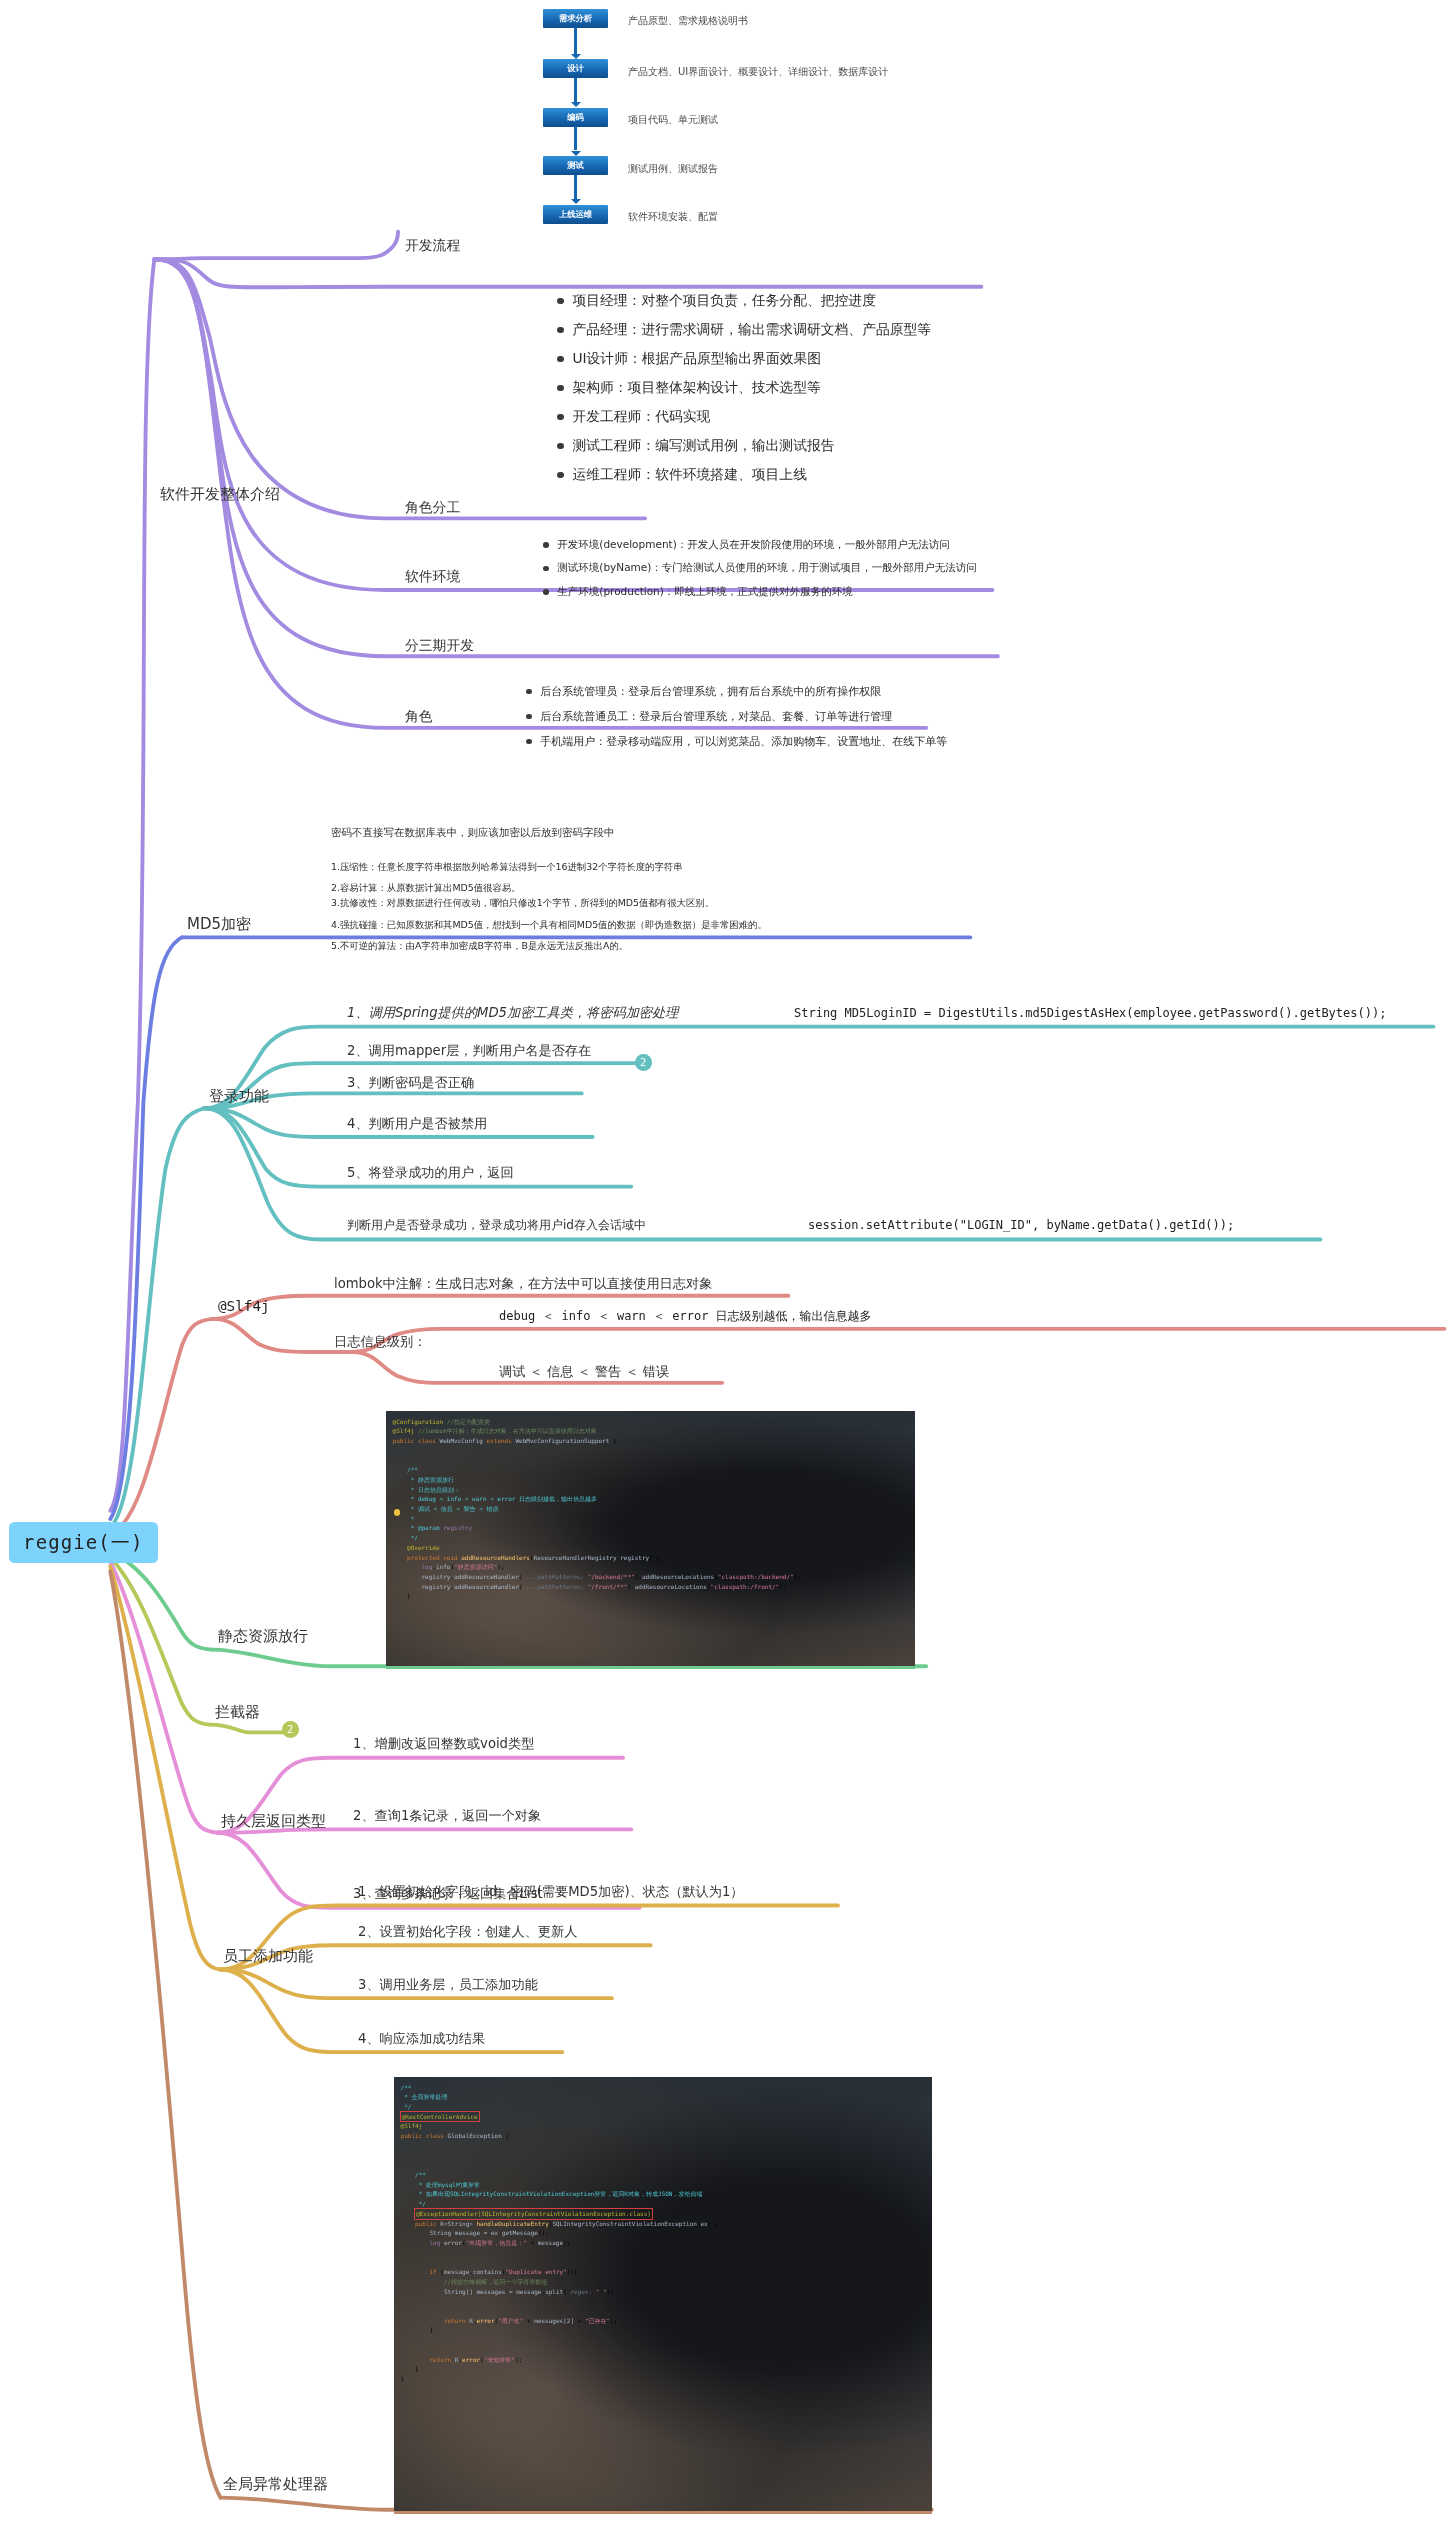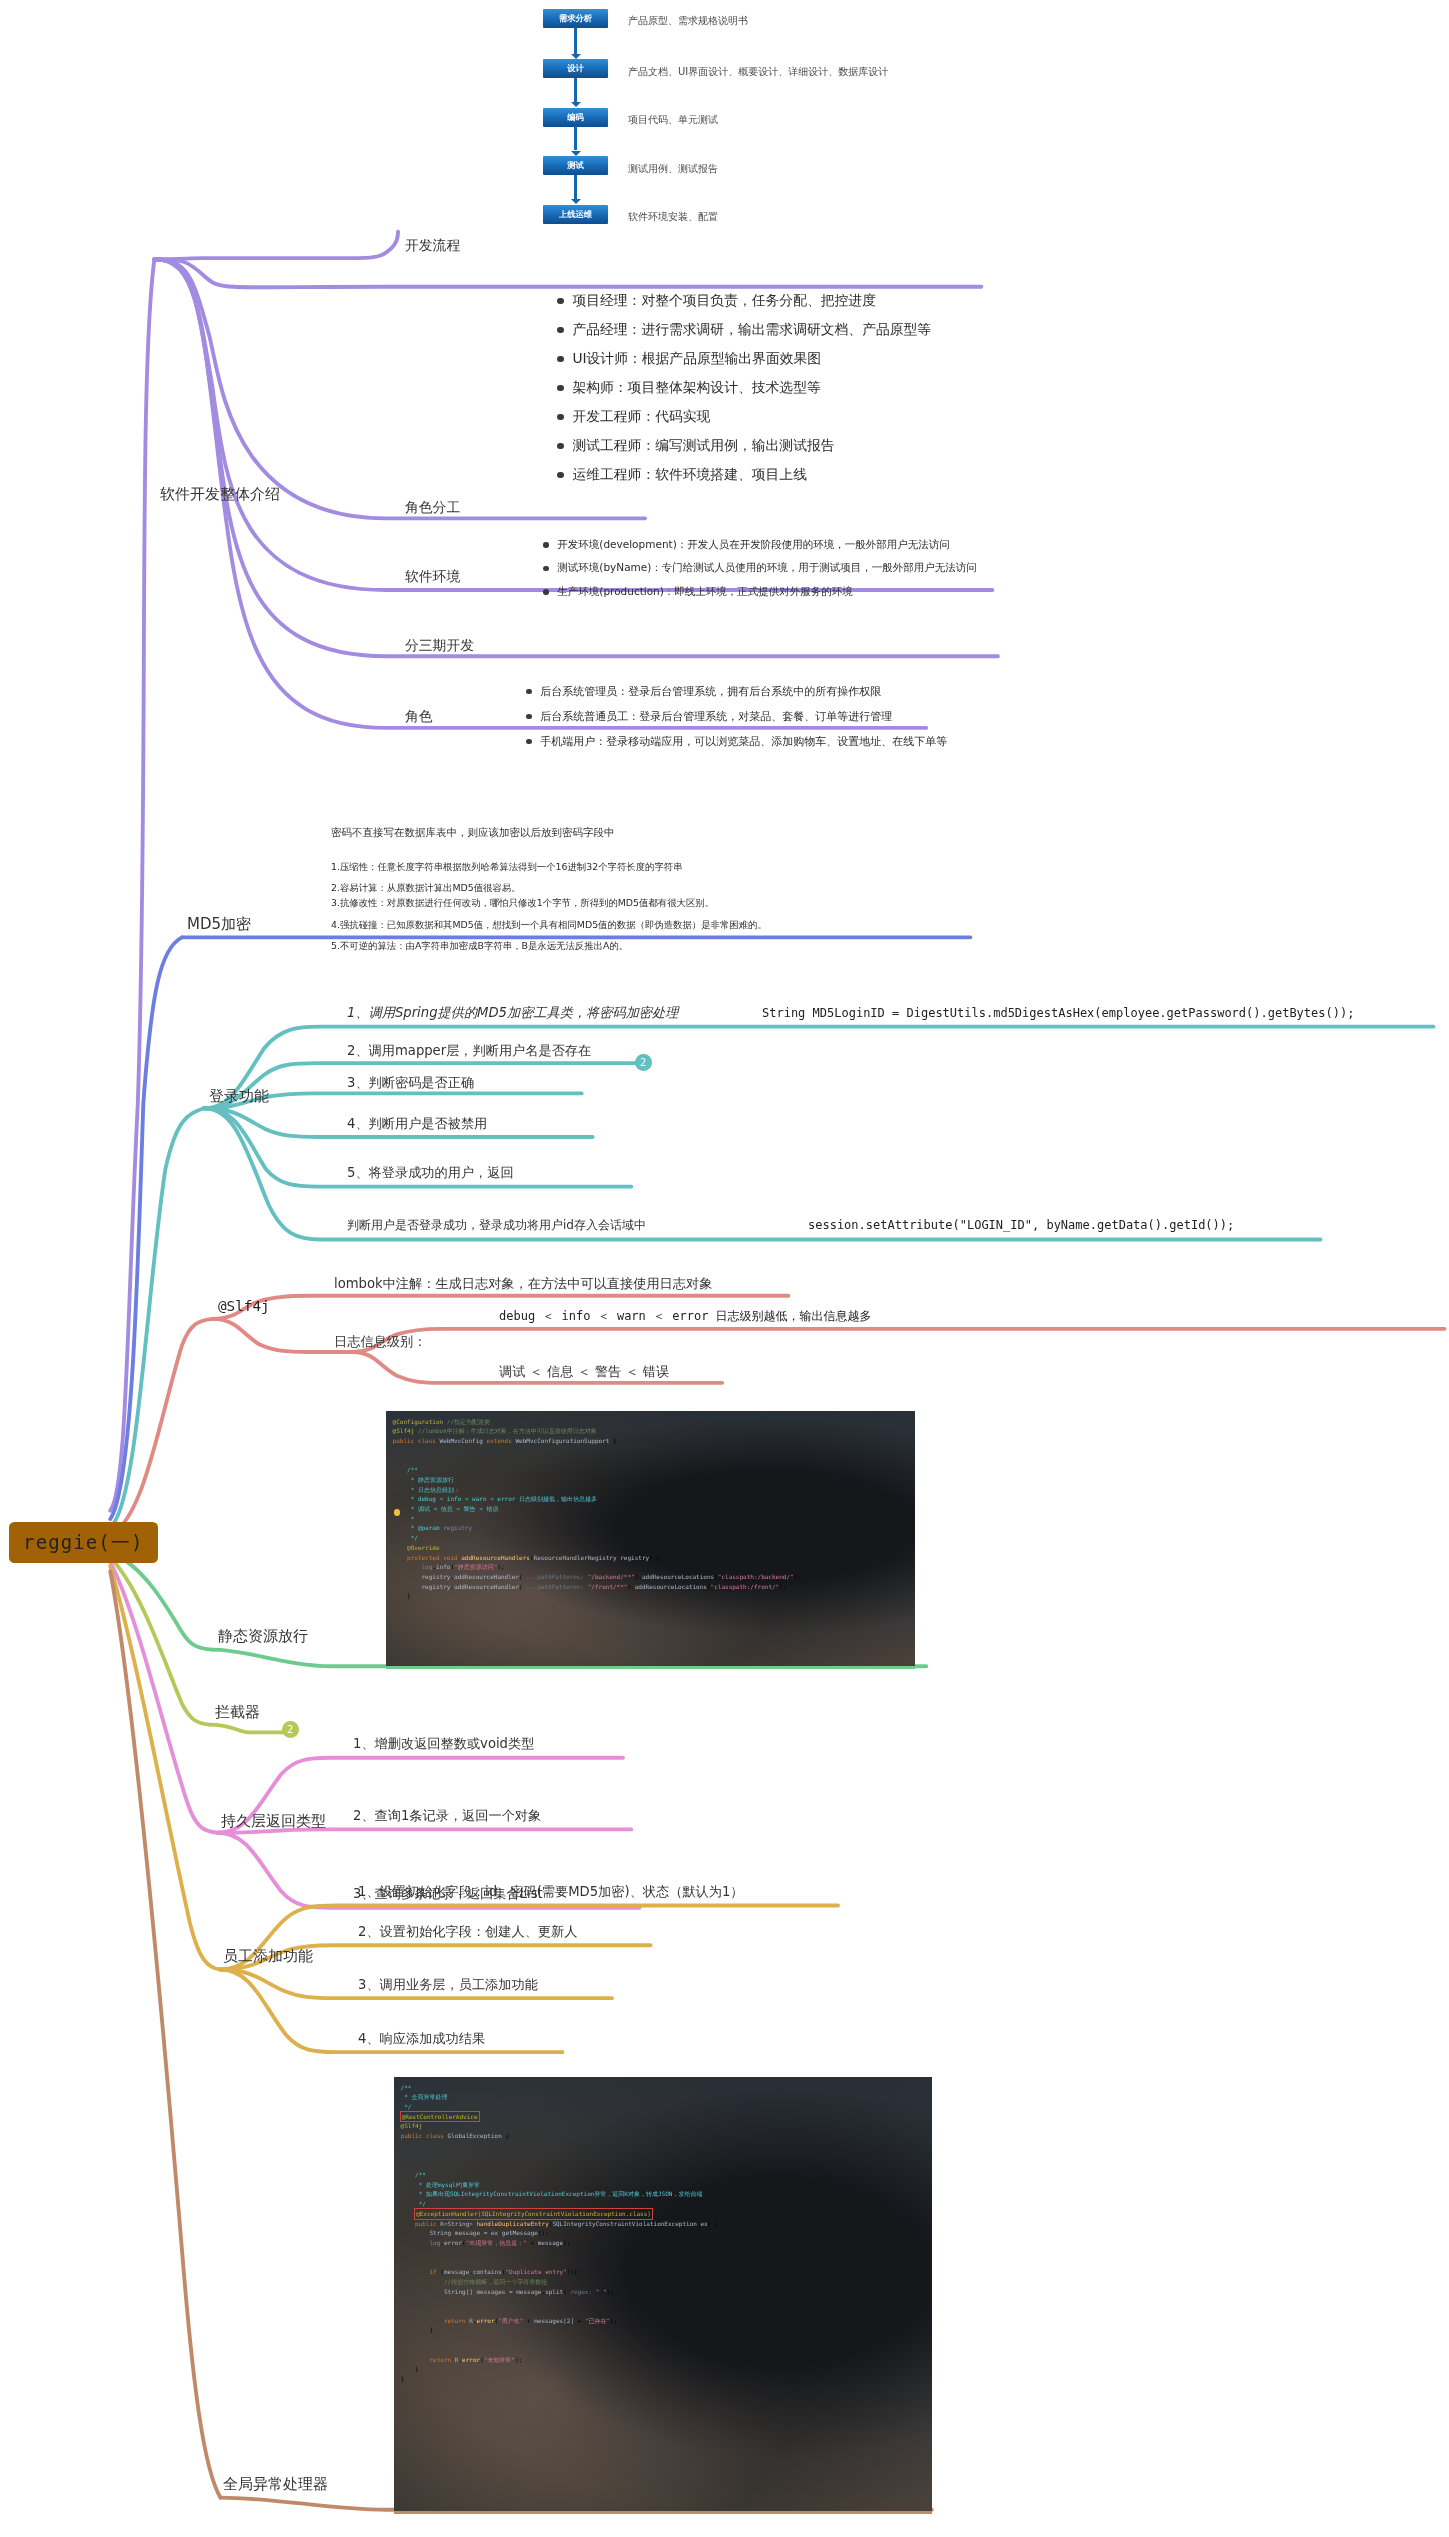--- a/index.html
+++ b/index.html
@@ -1,21 +1,21 @@
 <!DOCTYPE html>
 <html style="font-size:8.8px"><head>
 <meta charset="utf-8">
 <style>
   html,body{margin:0;padding:0;background:#fff;}
   body{font-family:"Liberation Sans","DejaVu Sans",sans-serif;}
   #canvas{position:relative;width:1450px;height:2538px;background:#fff;overflow:hidden;}
   #links{position:absolute;left:0;top:0;width:1450px;height:2538px;pointer-events:none;}
 
   .node{position:absolute;white-space:nowrap;color:#1f1f1f;}
-  .root{background:#a16207;border-radius:5.5px;padding:7.7px 14.3px;font-size:19px;
+  .root{background:#7dd3fc;border-radius:5.5px;padding:7.7px 14.3px;font-size:19px;
         letter-spacing:1.1px;font-family:"DejaVu Sans Mono","Liberation Mono",monospace;color:#222;}
   .l1{font-size:15px;color:#333;font-family:"DejaVu Sans","Liberation Sans",sans-serif;}
   .l2{font-size:13.8px;color:#333;font-family:"DejaVu Sans","Liberation Sans",sans-serif;}
   .l3{font-size:13.2px;color:#333;font-family:"DejaVu Sans","Liberation Sans",sans-serif;}
   .mono{font-family:"DejaVu Sans Mono","Liberation Mono",monospace;font-size:12px;color:#222;letter-spacing:0px;}
 
   .bullets{position:absolute;}
   .bullets div{display:flex;align-items:center;margin:0 0 11px 0;font-size:13.8px;color:#2b2b2b;
       font-family:"DejaVu Sans","Liberation Sans",sans-serif;white-space:nowrap;}
   .bullets div .dot{width:6.6px;height:6.6px;border-radius:50%;background:#3a3a3a;
@@ -238,21 +238,21 @@
   <div class="node" style="left:331px;top:826px;font-size:10.5px;color:#333;">密码不直接写在数据库表中，则应该加密以后放到密码字段中</div>
   <div class="plain" style="left:331px;top:861px;">
     <div style="font-size:9.4px;margin-bottom:8.3px;">1.压缩性：任意长度字符串根据散列哈希算法得到一个16进制32个字符长度的字符串</div>
     <div style="font-size:9.4px;margin-bottom:2px;">2.容易计算：从原数据计算出MD5值很容易。</div>
     <div style="font-size:9.4px;margin-bottom:8.3px;">3.抗修改性：对原数据进行任何改动，哪怕只修改1个字节，所得到的MD5值都有很大区别。</div>
     <div style="font-size:9.4px;margin-bottom:8.3px;">4.强抗碰撞：已知原数据和其MD5值，想找到一个具有相同MD5值的数据（即伪造数据）是非常困难的。</div>
     <div style="font-size:9.4px;margin-bottom:8.3px;">5.不可逆的算法：由A字符串加密成B字符串，B是永远无法反推出A的。</div>
   </div>
 
   <div class="node l3" style="left:347px;top:1004px;font-style:italic;">1、调用Spring提供的MD5加密工具类，将密码加密处理</div>
-  <div class="node mono" style="left:762px;top:1006px;">String MD5LoginID = DigestUtils.md5DigestAsHex(employee.getPassword().getBytes());</div>
+  <div class="node mono" style="left:794px;top:1006px;">String MD5LoginID = DigestUtils.md5DigestAsHex(employee.getPassword().getBytes());</div>
 
   <div class="node l3" style="left:347px;top:1042px;">2、调用mapper层，判断用户名是否存在</div>
   <div class="badge" style="left:635px;top:1054px;background:#63bfc0;">2</div>
 
   <div class="node l3" style="left:347px;top:1074px;">3、判断密码是否正确</div>
   <div class="node l3" style="left:347px;top:1115px;">4、判断用户是否被禁用</div>
   <div class="node l3" style="left:347px;top:1164px;">5、将登录成功的用户，返回</div>
 
   <div class="node l3" style="left:347px;top:1217px;font-size:12px;">判断用户是否登录成功，登录成功将用户id存入会话域中</div>
   <div class="node mono" style="left:808px;top:1218px;">session.setAttribute("LOGIN_ID", byName.getData().getId());</div>

